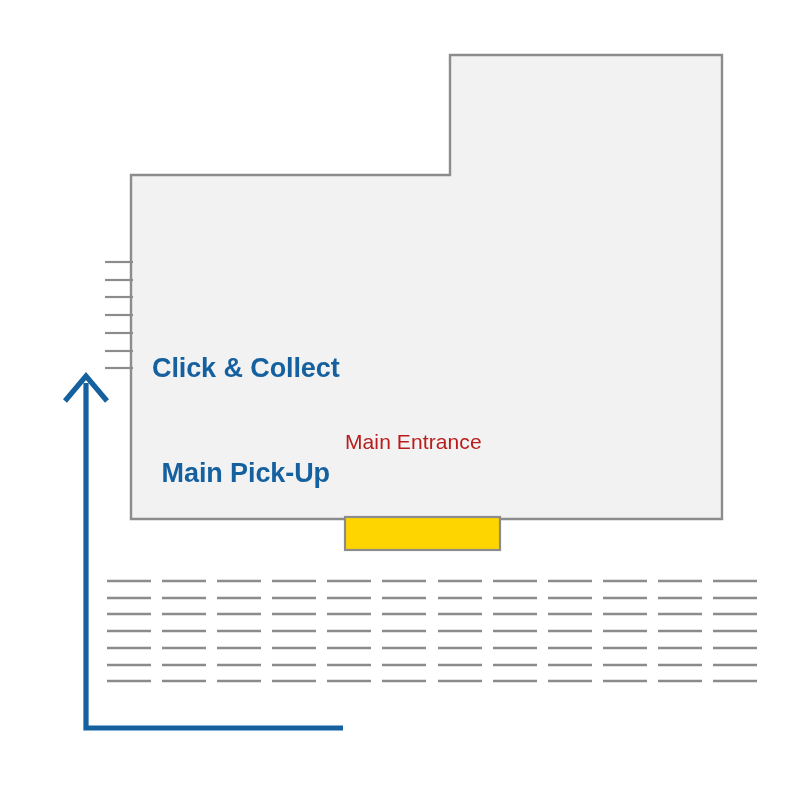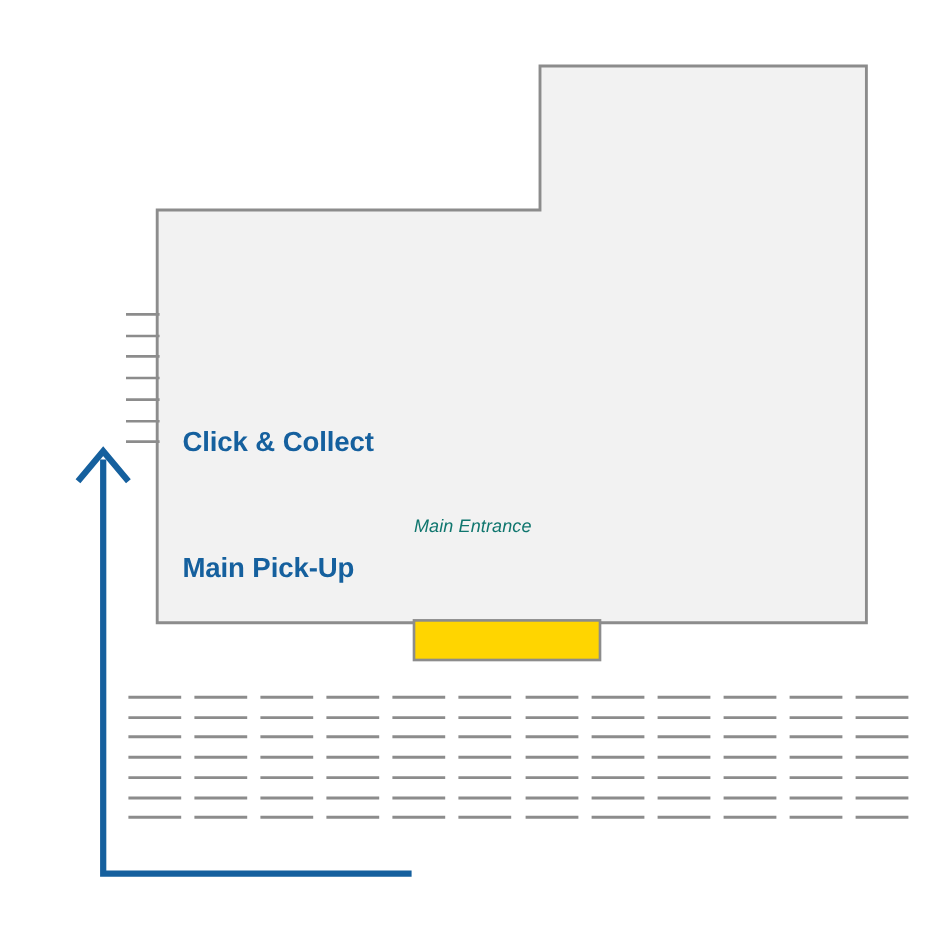--- a/index.html
+++ b/index.html
@@ -35,37 +35,37 @@
     height: 787px;
     pointer-events: none;
   }
   .map-label {
     position: absolute;
     white-space: pre;
   }
   #click-collect-label {
     left: 152px;
     top: 281px;
-    font-size: 23px;
+    font-size: 27px;
     font-weight: bold;
     line-height: 35px;
     color: #15609e;
     letter-spacing: -0.1px;
+    text-align: center;
   }
   #click-collect-label span {
     display: block;
   }
   #main-entrance-label {
     left: 345px;
     top: 430px;
-    font-size: 15px;
+    font-size: 21px;
     font-weight: normal;
-    color: #0f766e;
+    color: #b91c1c;
     letter-spacing: 0.1px;
-    font-style: italic;
   }
 </style>
 </head>
 <body>
 
 <div id="map-root">
 
   <svg id="map-svg" viewBox="0 0 787 787" xmlns="http://www.w3.org/2000/svg">
     <g id="building-group">
       <polygon id="building-outline" points="131,175 450,175 450,55 722,55 722,519 131,519" fill="#f2f2f2" stroke="#8c8c8c" stroke-width="2.4" stroke-linejoin="miter"></polygon>

